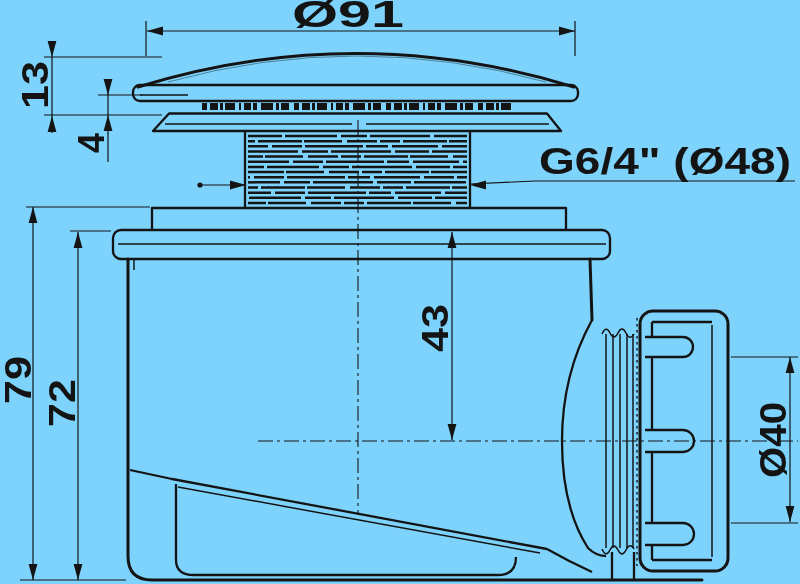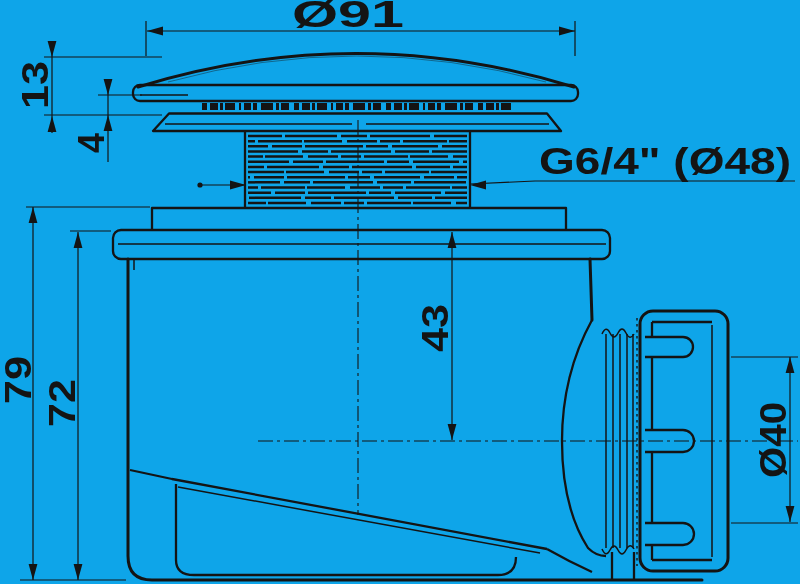--- a/index.html
+++ b/index.html
@@ -1,16 +1,16 @@
 <!DOCTYPE html>
 <html><head>
 <meta charset="utf-8">
 <style>
   html,body{margin:0;padding:0;background:#fff;}
-  .stage{width:800px;height:584px;background:#0ea5e9;position:relative;overflow:hidden;
+  .stage{width:800px;height:584px;background:#7dd3fc;position:relative;overflow:hidden;
          font-family:"Liberation Sans", sans-serif;}
   svg{display:block}
   .thick{stroke:#141414;stroke-width:3;fill:none;stroke-linecap:round;stroke-linejoin:round}
   .med{stroke:#141414;stroke-width:2.3;fill:none;stroke-linejoin:round}
   .thin{stroke:#141414;stroke-width:1.5;fill:none}
   .dim{stroke:#141414;stroke-width:1.2;fill:none}
   .cl{stroke:#141414;stroke-width:1.1;fill:none;stroke-dasharray:15 4 3 4}
   .lbl{fill:#141414;font-weight:700;font-size:36px;}
 </style>
 </head>

